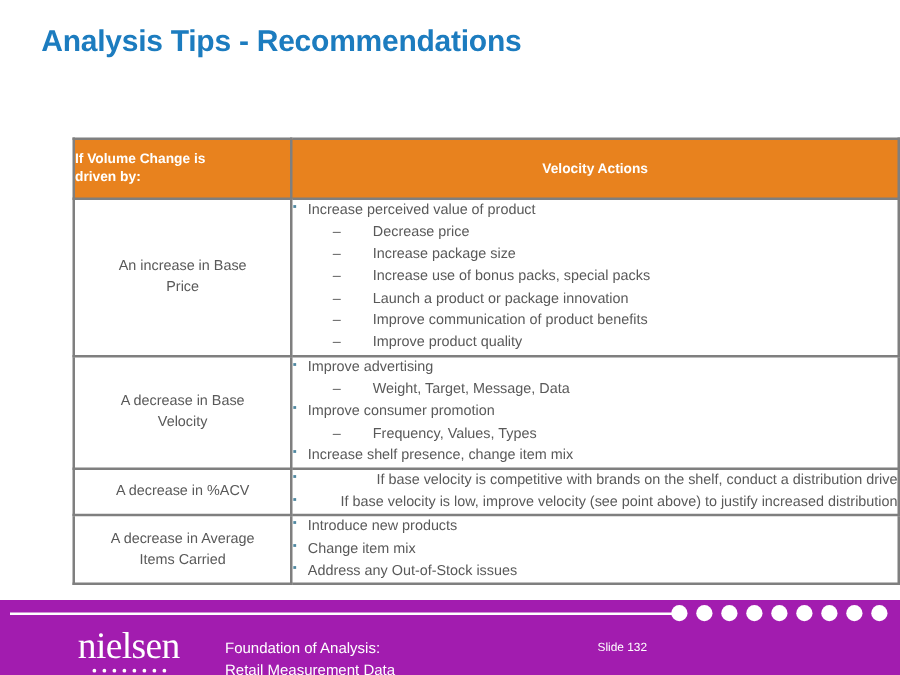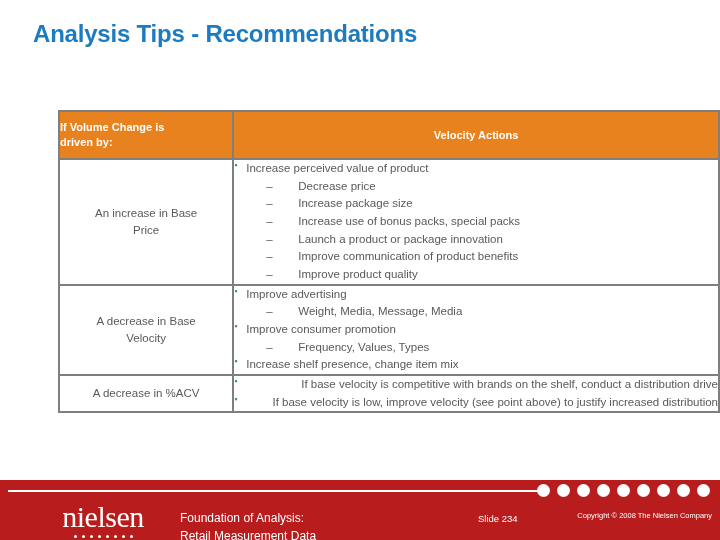--- a/index.html
+++ b/index.html
@@ -111,21 +111,21 @@
     text-align: right;
   }
 
   
   .footer {
     position: absolute;
     left: 0;
     bottom: 0;
     width: 720px;
     height: 60px;
-    background: #b91c1c;
+    background: #a21caf;
   }
   .footer-rule {
     position: absolute;
     left: 8px;
     top: 10px;
     width: 540px;
     height: 2px;
     background: #ffffff;
   }
   .footer-dots {
@@ -236,40 +236,53 @@
     </tr>
 
     <tr>
       <td class="driver-cell">
         <div>A decrease in Base</div>
         <div>Velocity</div>
       </td>
       <td class="actions-cell">
         <ul class="bl">
           <li class="lvl1">Improve advertising</li>
-          <li class="lvl2">Weight, Media, Message, Media</li>
+          <li class="lvl2">Weight, Target, Message, Data</li>
           <li class="lvl1">Improve consumer promotion</li>
           <li class="lvl2">Frequency, Values, Types</li>
           <li class="lvl1">Increase shelf presence, change item mix</li>
         </ul>
       </td>
     </tr>
 
     <tr>
       <td class="driver-cell">
         <div>A decrease in %ACV</div>
       </td>
       <td class="actions-cell">
         <ul class="bl">
           <li class="lvl1 wrap">If base velocity is competitive with brands on the shelf, conduct a distribution drive</li>
           <li class="lvl1 wrap">If base velocity is low, improve velocity (see point above) to justify increased distribution</li>
         </ul>
       </td>
     </tr>
 
+    <tr>
+      <td class="driver-cell">
+        <div>A decrease in Average</div>
+        <div>Items Carried</div>
+      </td>
+      <td class="actions-cell">
+        <ul class="bl">
+          <li class="lvl1">Introduce new products</li>
+          <li class="lvl1">Change item mix</li>
+          <li class="lvl1">Address any Out-of-Stock issues</li>
+        </ul>
+      </td>
+    </tr>
   </tbody>
 </table>
 
 <div class="footer">
   <div class="footer-rule"></div>
 
   <div class="footer-dots">
     <span class="dot"></span>
     <span class="dot"></span>
     <span class="dot"></span>
@@ -293,18 +306,17 @@
       <i></i>
       <i></i>
     </div>
   </div>
 
   <div class="footer-subject">
     <div>Foundation of Analysis:</div>
     <div>Retail Measurement Data</div>
   </div>
 
-  <div class="footer-slide">Slide  234</div>
+  <div class="footer-slide">Slide  132</div>
 
   <div class="footer-legal">
-    <div>Copyright © 2008 The Nielsen Company</div>
   </div>
 </div>
 
 </body></html>

